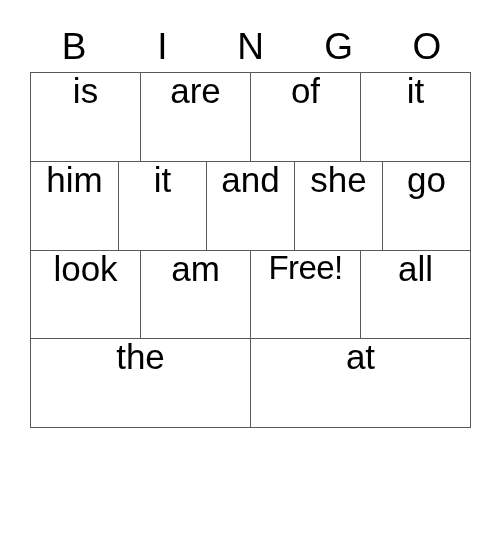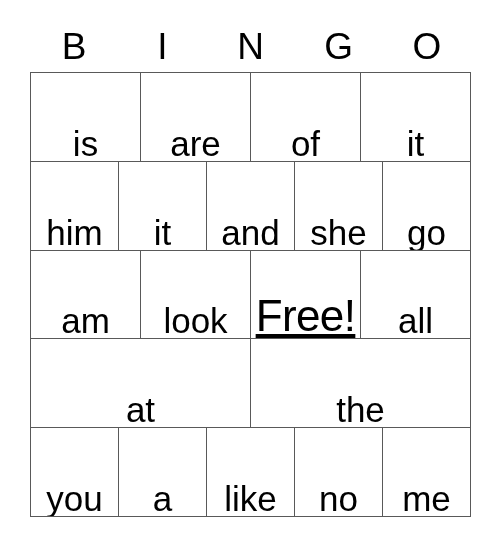--- a/index.html
+++ b/index.html
@@ -54,37 +54,36 @@
     width: 100%;
   }
   .cell {
     flex: 1 1 0;
     width: 88.2px;
     height: 88.8px;
     box-sizing: border-box;
     border-right: 1px solid #595959;
     border-bottom: 1px solid #595959;
     display: flex;
-    align-items: flex-end;
+    align-items: flex-start;
     justify-content: center;
     overflow: hidden;
   }
   .cell-text {
     font-size: 35px;
     line-height: 1;
     white-space: nowrap;
     color: #000000;
     transform-origin: center center;
     padding: 0 2px;
   }
   
   .cell.free .cell-text {
-    font-size: 44px;
+    font-size: 33px;
     letter-spacing: -0.6px;
-    text-decoration: underline;
   }
 </style>
 </head>
 <body>
 
 <div id="bingo-card">
 
   <div class="header-row">
     <div class="header-cell">B</div>
     <div class="header-cell">I</div>
@@ -123,54 +122,37 @@
       <div class="cell">
           <span class="cell-text">she</span>
         </div>
       <div class="cell">
           <span class="cell-text">go</span>
         </div>
     </div>
 
     <div class="grid-row">
       <div class="cell">
-          <span class="cell-text">am</span>
+          <span class="cell-text">look</span>
         </div>
       <div class="cell">
-          <span class="cell-text">look</span>
+          <span class="cell-text">am</span>
         </div>
       <div class="cell free">
           <span class="cell-text">Free!</span>
         </div>
       <div class="cell">
           <span class="cell-text">all</span>
         </div>
     </div>
 
     <div class="grid-row">
       <div class="cell">
-          <span class="cell-text">at</span>
+          <span class="cell-text">the</span>
         </div>
       <div class="cell">
-          <span class="cell-text">the</span>
+          <span class="cell-text">at</span>
         </div>
     </div>
 
-    <div class="grid-row">
-      <div class="cell">
-          <span class="cell-text">you</span>
-        </div>
-      <div class="cell">
-          <span class="cell-text">a</span>
-        </div>
-      <div class="cell">
-          <span class="cell-text">like</span>
-        </div>
-      <div class="cell">
-          <span class="cell-text">no</span>
-        </div>
-      <div class="cell">
-          <span class="cell-text">me</span>
-        </div>
-    </div>
 
   </div>
 </div>
 
 </body></html>

